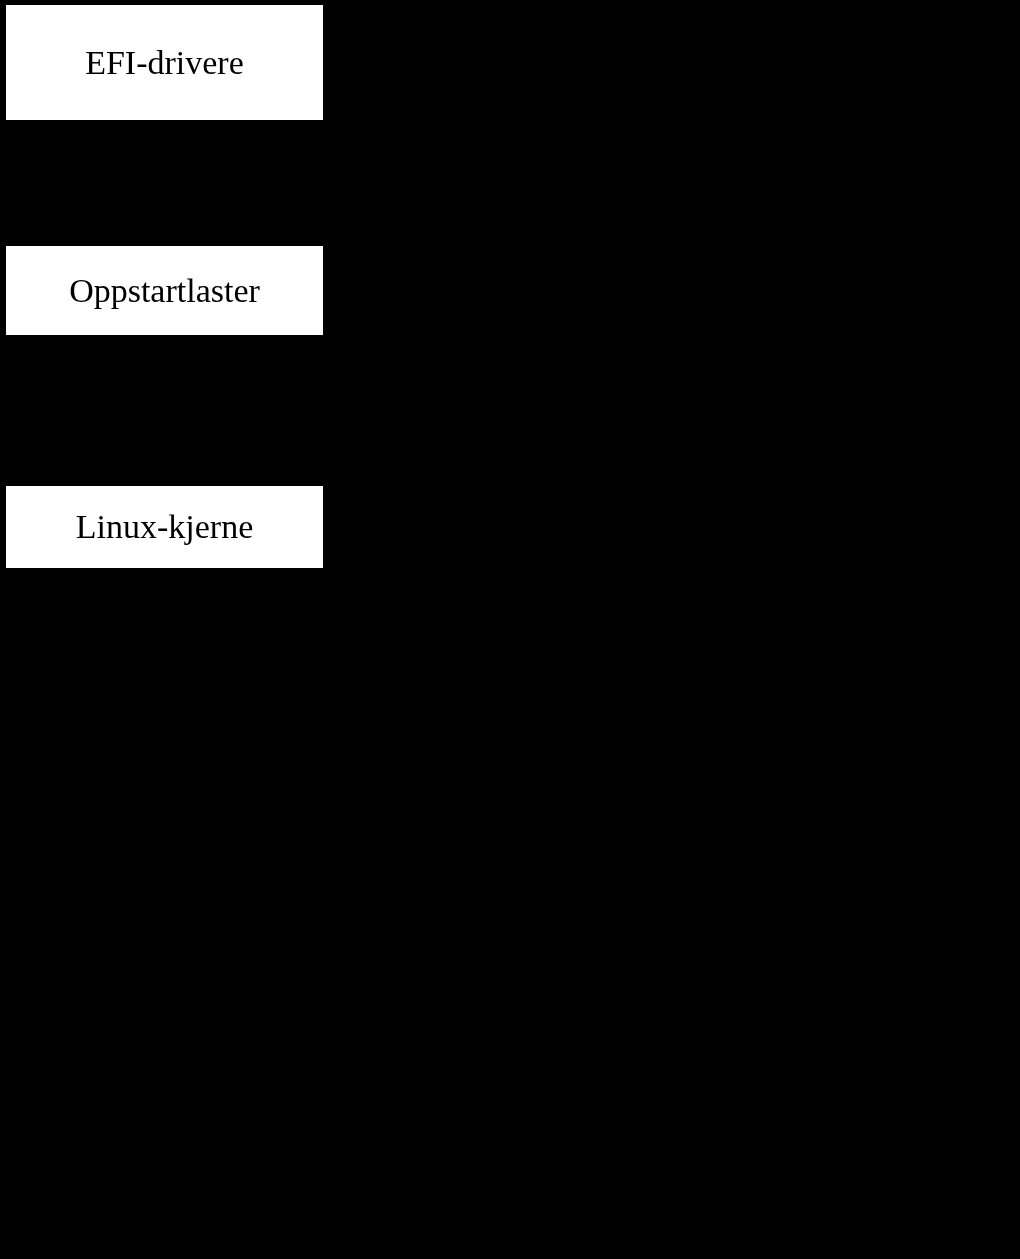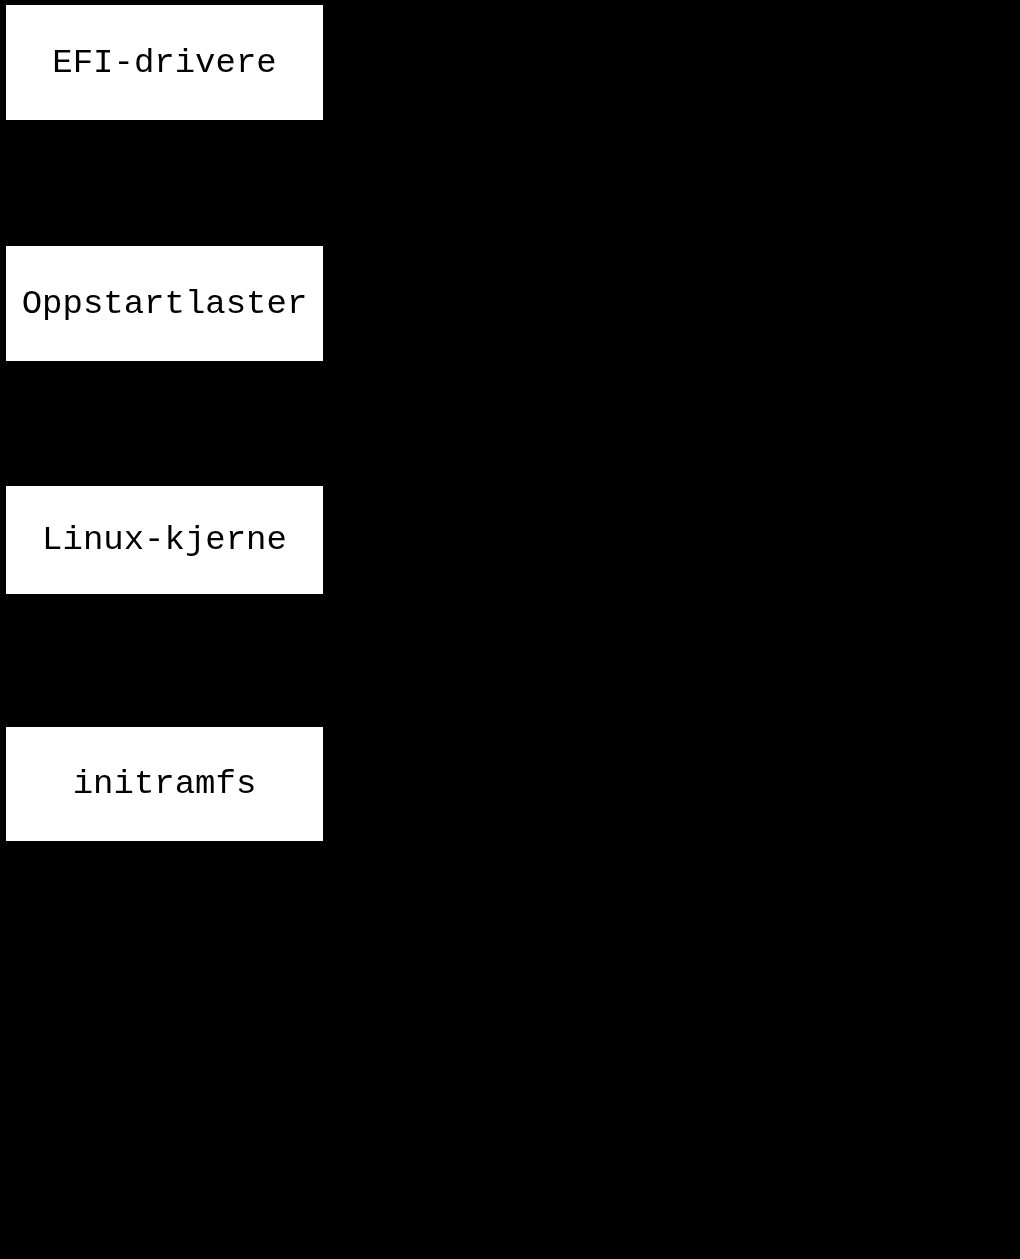--- a/index.html
+++ b/index.html
@@ -6,58 +6,55 @@
     margin: 0;
     padding: 0;
     background: #000000;
   }
   .canvas {
     position: relative;
     width: 1020px;
     height: 1259px;
     background: #000000;
     overflow: hidden;
-    font-family: Liberation Mono, monospace;
+    font-family: Liberation Serif, serif;
   }
   .node {
     position: absolute;
     left: 6px;
     width: 317px;
     background: #ffffff;
     display: flex;
     align-items: center;
     justify-content: center;
   }
   .node .label {
     color: #000000;
     font-size: 34px;
     line-height: 1;
     white-space: nowrap;
   }
   .node-1 { top: 5px;   height: 115px; }
-  .node-2 { top: 246px; height: 115px; }
-  .node-3 { top: 486px; height: 108px; }
+  .node-2 { top: 246px; height: 89px; }
+  .node-3 { top: 486px; height: 82px; }
   .node-4 { top: 727px; height: 114px; }
   .node-5 { top: 965px; height: 118px; }
 </style>
 </head>
 <body>
 
 <div class="canvas">
 
   <div class="node node-1">
     <span class="label">EFI-drivere</span>
   </div>
 
   <div class="node node-2">
     <span class="label">Oppstartlaster</span>
   </div>
 
   <div class="node node-3">
     <span class="label">Linux-kjerne</span>
   </div>
 
-  <div class="node node-4">
-    <span class="label">initramfs</span>
-  </div>
 
 
 </div>
 
 </body></html>

